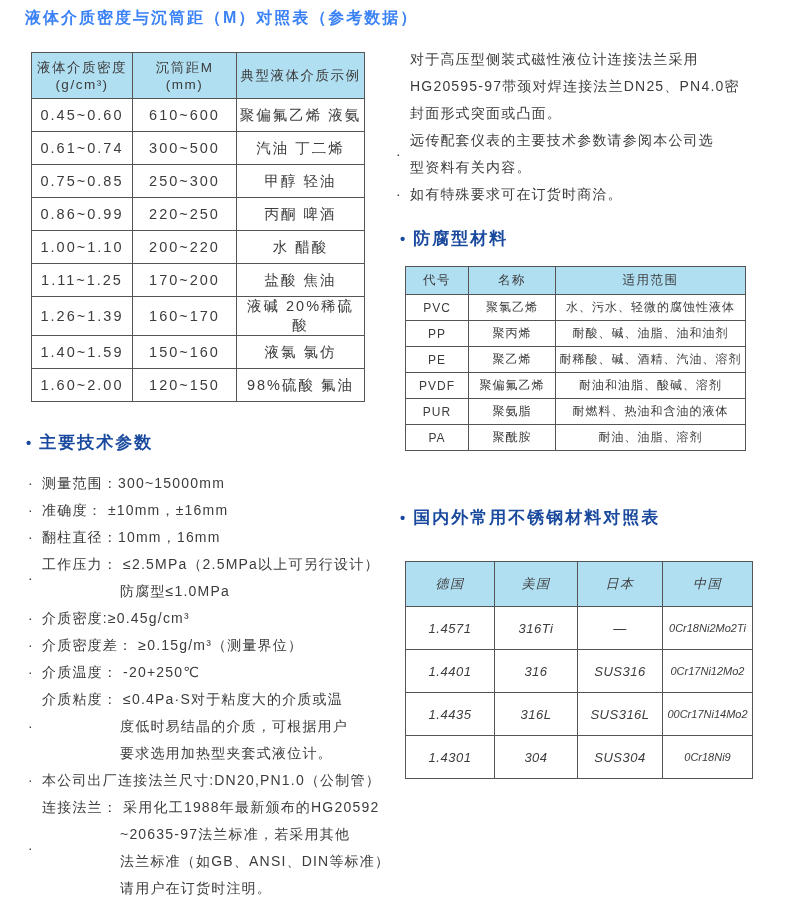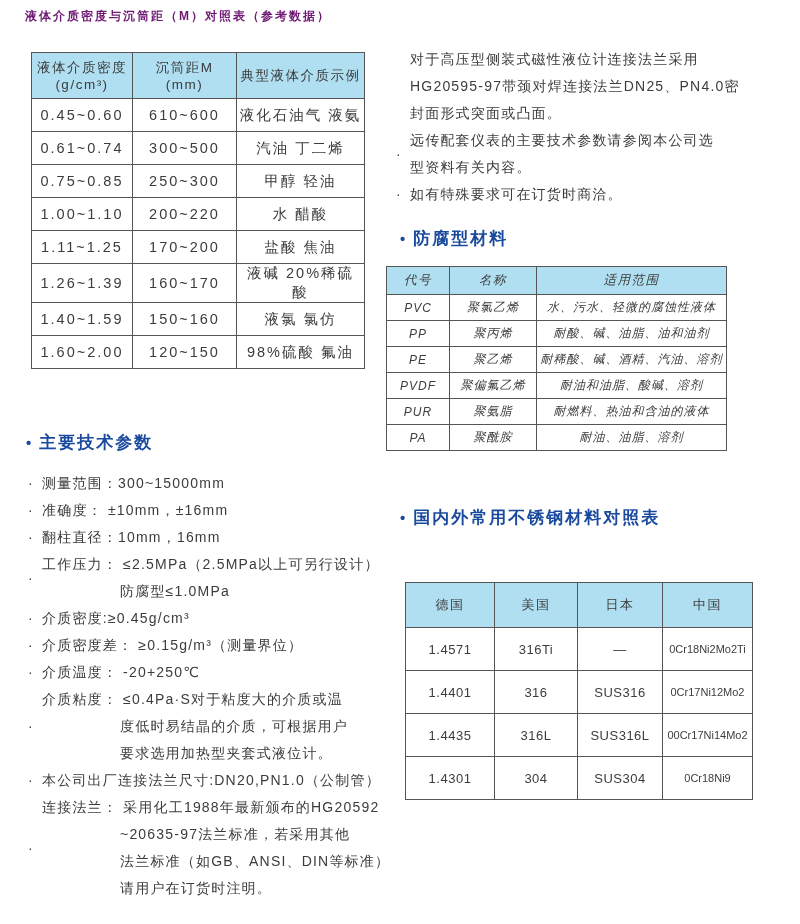--- a/index.html
+++ b/index.html
@@ -6,21 +6,21 @@
   body{
     width:800px;height:924px;background:#ffffff;
     font-family:"Liberation Sans","DejaVu Sans",sans-serif;
     color:#3c3c3c;
   }
   .page{position:relative;width:800px;height:924px;background:#ffffff;overflow:hidden;}
 
   
   .main-title{
     position:absolute;left:25px;top:8px;
-    font-size:12px;font-weight:bold;color:#701a75;letter-spacing:2px;
+    font-size:16px;font-weight:bold;color:#3b82f6;letter-spacing:2px;
   }
   .section-heading{
     position:absolute;font-size:17px;font-weight:bold;color:#1a4a9e;letter-spacing:2px;
     display:flex;align-items:center;gap:8px;
   }
   .section-heading .dot{font-size:15px;letter-spacing:0;}
   .tech-heading{left:26px;top:431px;}
   .anticorr-heading{left:400px;top:227px;}
   .stainless-heading{left:400px;top:506px;}
 
@@ -34,29 +34,29 @@
 
   
   .density-table{left:31px;top:52px;width:318px;padding-left:28px;}
   .density-table th{height:45px;font-size:13.5px;}
   .density-table td{height:32px;font-size:14.5px;letter-spacing:2px;}
   .density-table th:nth-child(1){width:96px;}
   .density-table th:nth-child(2){width:99px;}
   .density-table th:nth-child(3){width:123px;}
 
   
-  .anticorr-table{left:386px;top:266px;width:327px;font-style:italic;}
+  .anticorr-table{left:405px;top:266px;width:327px;}
   .anticorr-table th{height:27px;font-size:12.5px;}
   .anticorr-table td{height:25px;font-size:12px;letter-spacing:1px;}
   .anticorr-table th:nth-child(1){width:58px;}
   .anticorr-table th:nth-child(2){width:82px;}
   .anticorr-table th:nth-child(3){width:185px;}
 
   
-  .stainless-table{left:405px;top:582px;width:327px;}
+  .stainless-table{left:405px;top:561px;width:327px;font-style:italic;}
   .stainless-table th{height:44px;font-size:13px;}
   .stainless-table td{height:42px;font-size:13px;letter-spacing:0.5px;}
   .stainless-table td:nth-child(4){font-size:11px;letter-spacing:0;}
   .stainless-table th:nth-child(1){width:84px;}
   .stainless-table th:nth-child(2){width:78px;margin-top:12px;}
   .stainless-table th:nth-child(3){width:80px;}
   .stainless-table th:nth-child(4){width:85px;}
 
   
   .list{position:absolute;}
@@ -83,31 +83,36 @@
 (g/cm³)</th>
           <th>沉筒距M
 (mm)</th>
           <th>典型液体介质示例</th>
         </tr>
       </thead>
       <tbody>
         <tr>
           <td>0.45~0.60</td>
           <td>610~600</td>
-          <td>液化石油气 液氨</td>
+          <td>聚偏氟乙烯 液氨</td>
         </tr>
         <tr>
           <td>0.61~0.74</td>
           <td>300~500</td>
           <td>汽油 丁二烯</td>
         </tr>
         <tr>
           <td>0.75~0.85</td>
           <td>250~300</td>
           <td>甲醇 轻油</td>
+        </tr>
+        <tr>
+          <td>0.86~0.99</td>
+          <td>220~250</td>
+          <td>丙酮 啤酒</td>
         </tr>
         <tr>
           <td>1.00~1.10</td>
           <td>200~220</td>
           <td>水  醋酸</td>
         </tr>
         <tr>
           <td>1.11~1.25</td>
           <td>170~200</td>
           <td>盐酸 焦油</td>

